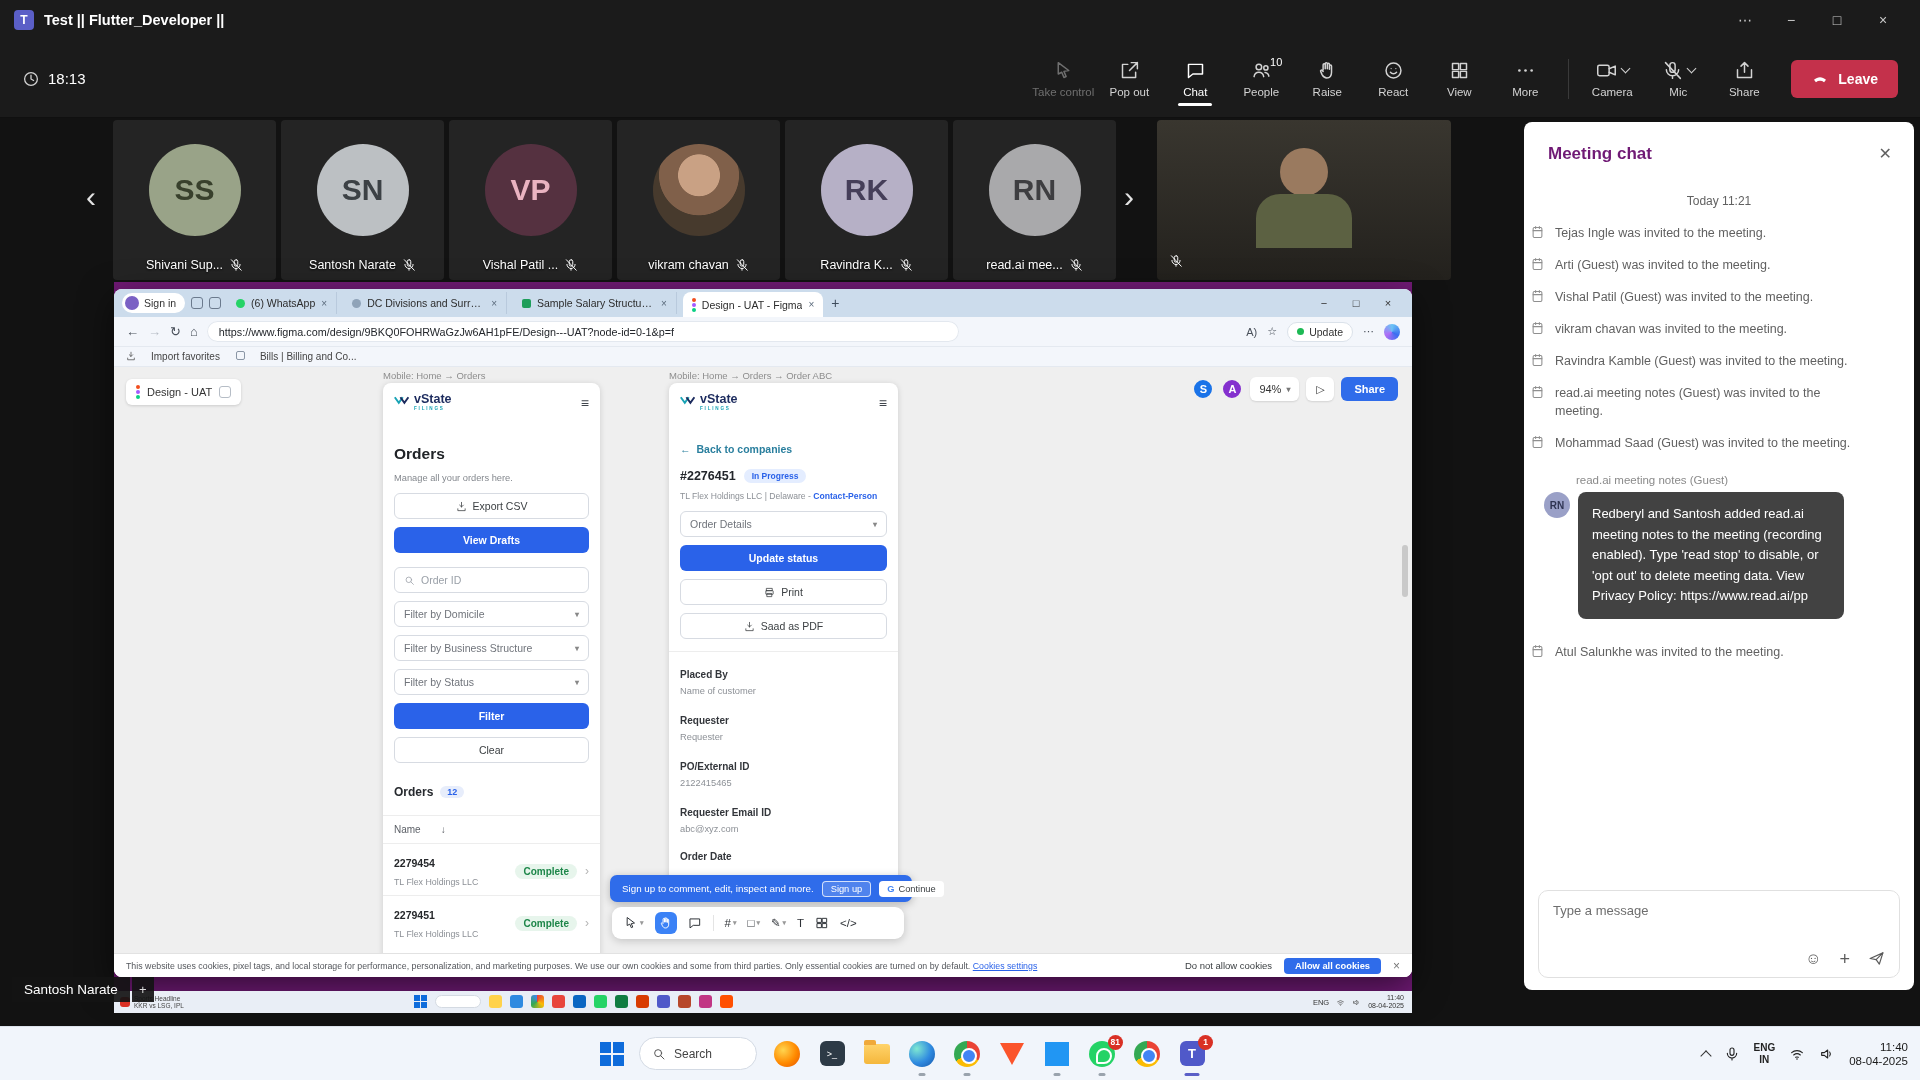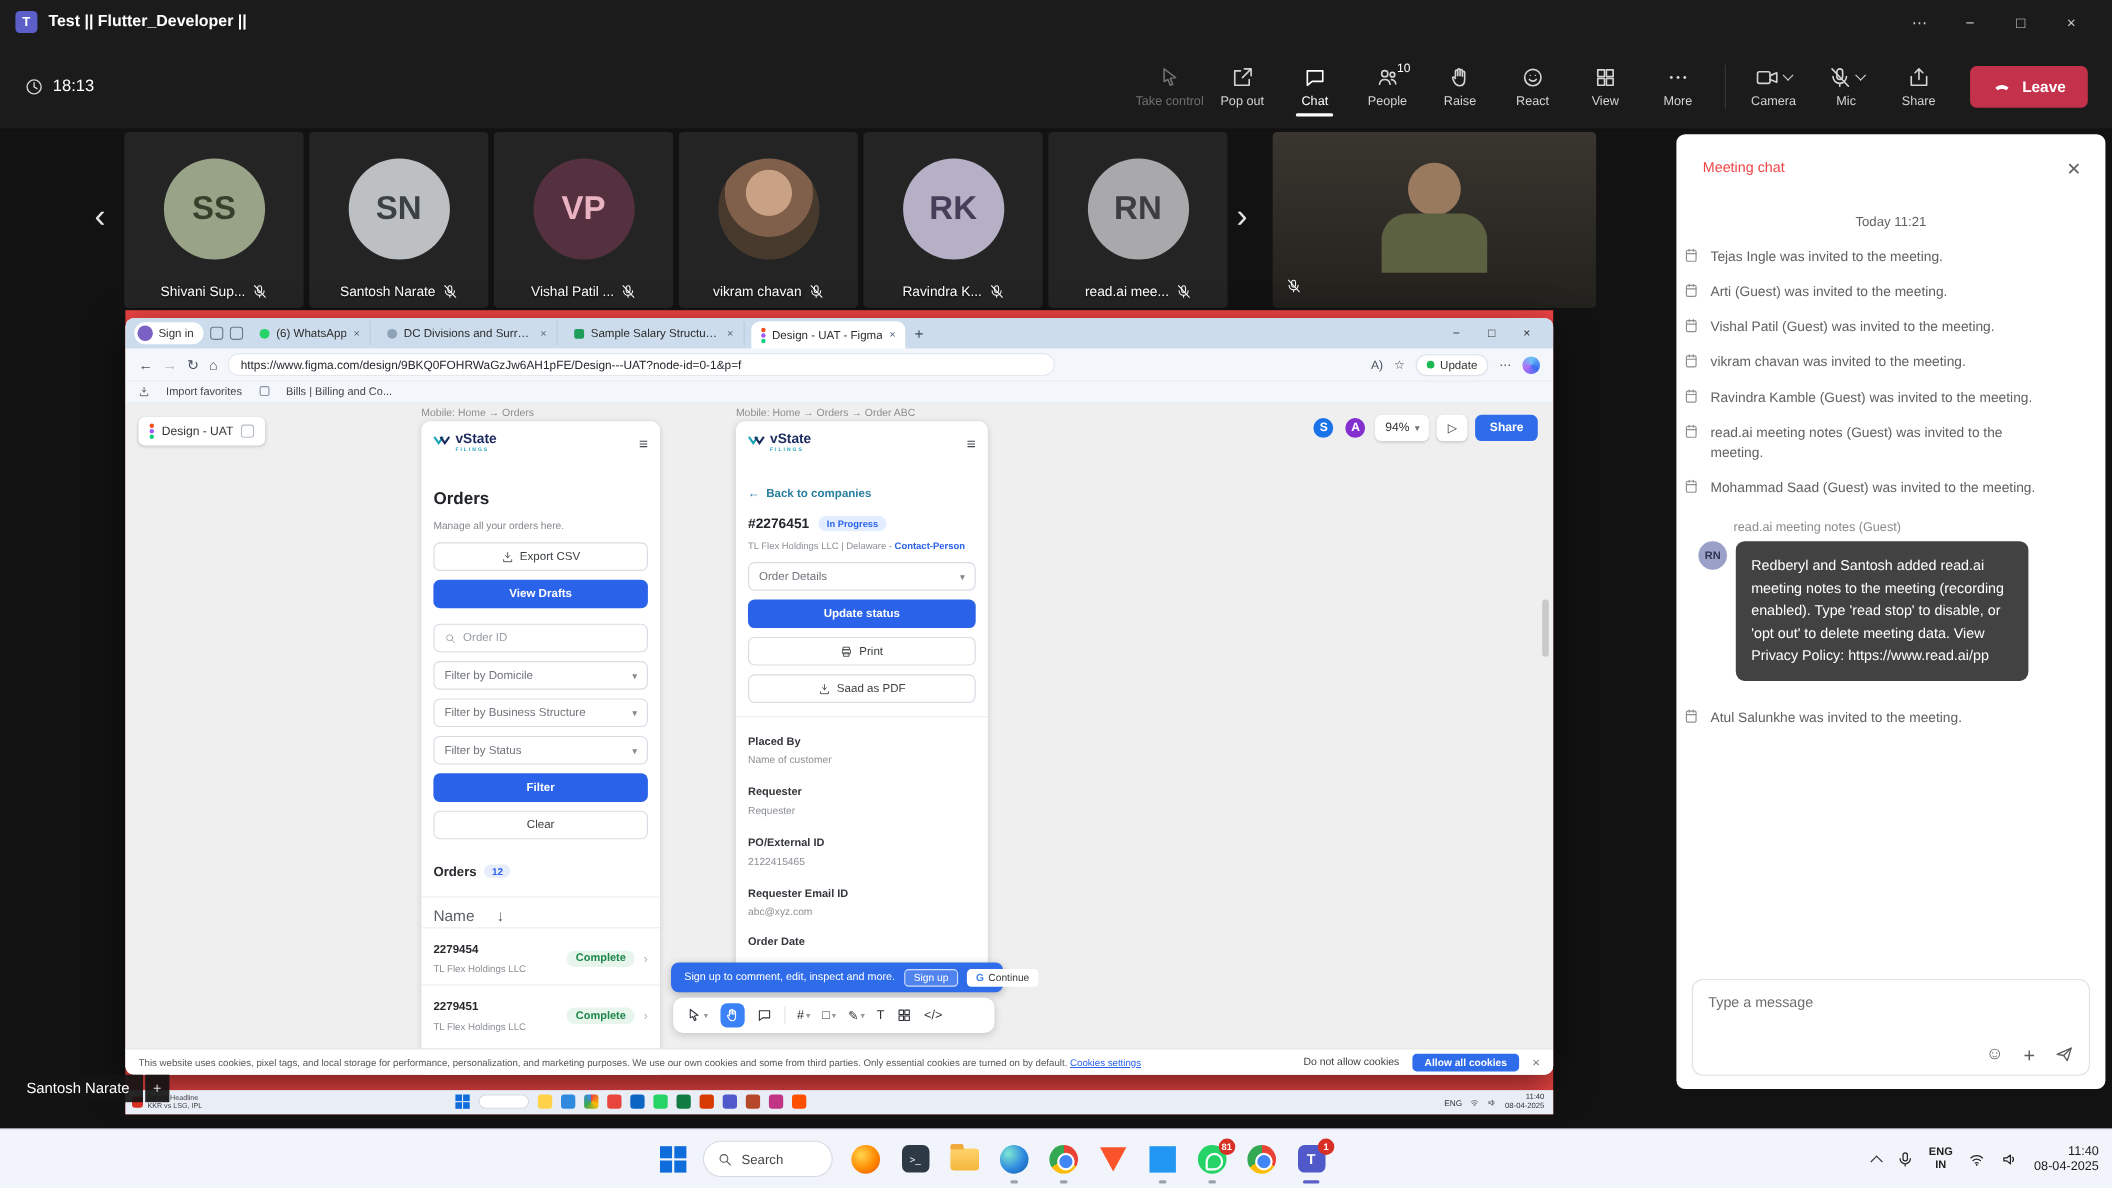--- a/index.html
+++ b/index.html
@@ -47,21 +47,21 @@
   .p4 .av{background:#b6b0c6;color:#453e59}
   .p5 .av{background:#a9a9ab;color:#3e3e41}
   .tname{position:absolute;bottom:8px;left:0;right:0;display:flex;align-items:center;justify-content:center;gap:6px;color:#fff;font-size:12.5px;text-shadow:0 1px 2px #000}
   .tname .ic,.wmic .ic{width:14px;height:14px;color:#fff}
   .wide{position:absolute;left:1157px;top:2px;width:294px;height:160px;background:linear-gradient(#39362f,#23211d);border-radius:4px;overflow:hidden;cursor:pointer}
   .whead{position:absolute;left:50%;top:28px;transform:translateX(-50%);width:48px;height:48px;border-radius:50%;background:#9a7a5f}
   .wbody{position:absolute;left:50%;top:74px;transform:translateX(-50%);width:96px;height:54px;border-radius:24px 24px 0 0;background:#5c6142}
   .wmic{position:absolute;left:12px;bottom:8px}
 
   
-  .share{position:absolute;left:114px;top:282px;width:1298px;height:731px;background:#ef4444}
+  .share{position:absolute;left:114px;top:282px;width:1298px;height:731px;background:#701a75}
   .browser{position:absolute;left:0;top:7px;width:1298px;height:688px;border-radius:8px;overflow:hidden;background:#fff;box-shadow:0 10px 34px rgba(0,0,0,.55)}
   .tabbar{height:28px;background:#ccdcec;display:flex;align-items:center;padding:0 8px;gap:6px}
   .signin{display:flex;align-items:center;gap:5px;background:#fff;border-radius:11px;height:20px;padding:0 9px 0 3px;font-size:10.5px;color:#333}
   .pav{width:14px;height:14px;border-radius:50%;background:#7b61c4}
   .tbi{width:12px;height:12px;border:1.4px solid #6b7a8d;border-radius:3px}
   .tab{display:flex;align-items:center;gap:6px;height:22px;padding:0 9px;font-size:10.5px;color:#2c2c2c;border-right:1px solid #b9cadd;min-width:0}
   .tab .t{white-space:nowrap;overflow:hidden;text-overflow:ellipsis;max-width:118px}
   .tab .tx{color:#5b6b7c;font-size:10px}
   .tab.active{background:#fff;border-radius:8px 8px 0 0;height:25px;align-self:flex-end;border-right:0}
   .fava{width:9px;height:9px;border-radius:50%}
@@ -113,21 +113,21 @@
   .mbtn.line{border:1px solid #d7dbe2;color:#3c4043;background:#fff}
   .mbtn .ic{width:11px;height:11px}
   .minput{height:26px;border:1px solid #d7dbe2;border-radius:6px;display:flex;align-items:center;gap:6px;padding:0 9px;font-size:10.5px;color:#9aa0a8;background:#fff}
   .minput .ic{width:11px;height:11px;color:#9aa0a8}
   .msel{height:26px;border:1px solid #d7dbe2;border-radius:6px;display:flex;align-items:center;justify-content:space-between;padding:0 9px;font-size:10.5px;color:#70747b;background:#fff}
   .msel b{font-size:8px;color:#888}
   .ltr{display:flex;align-items:center;gap:7px}
   .ltt{font-size:12px;font-weight:700;color:#26292e}
   .cnt{background:#e7edfb;color:#2a62e9;font-size:9px;padding:1px 7px;border-radius:8px;font-weight:700}
   .mhr{position:absolute;left:0;right:0;height:1px;background:#ededed}
-  .colh{display:flex;align-items:flex-start;gap:20px;font-size:14px;color:#5b5f66}
+  .colh{display:flex;align-items:flex-start;gap:20px;font-size:10px;color:#5b5f66}
   .orow{display:flex;align-items:center;justify-content:space-between}
   .oid2{font-size:10.5px;font-weight:700;color:#26282b}
   .oco{font-size:8.8px;color:#8c9096;margin-top:20px}
   .done{background:#e7f5ec;color:#1d8649;font-size:10px;padding:2px 8px;border-radius:9px;font-weight:700}
   .rchev{color:#b4b4b4;font-size:12px;margin-left:8px}
   .orr{display:flex;align-items:center}
   .back{display:flex;gap:6px;align-items:center;font-size:10.5px;color:#2a7f9e;font-weight:700}
   .oidrow{display:flex;align-items:center;gap:8px}
   .oid{font-size:12.5px;font-weight:700;color:#23262b}
   .prog{background:#e4edff;color:#2a62e9;font-size:8.5px;font-weight:700;padding:2px 8px;border-radius:9px}
@@ -170,21 +170,21 @@
   .ptray .ic{width:9px;height:9px;color:#444}
 
   
   .plwrap{position:absolute;left:12px;top:977px;display:flex;gap:2px;z-index:45}
   .plabel{background:rgba(20,20,20,.92);color:#fff;font-size:13.5px;padding:5px 12px}
   .pplus{background:rgba(20,20,20,.92);color:#ddd;width:22px;display:flex;align-items:center;justify-content:center;font-size:13px}
 
   
   .chat{position:absolute;left:1524px;top:122px;width:390px;height:868px;background:#fff;border-radius:8px;z-index:40;overflow:hidden}
   .chead{position:relative;height:62px}
-  .ctitle{position:absolute;left:24px;top:22px;font-size:13px;font-weight:400;color:#ef4444}
+  .ctitle{position:absolute;left:24px;top:22px;font-size:17px;font-weight:700;color:#701a75}
   .cclose{position:absolute;right:18px;top:18px;font-size:16px;color:#616161;cursor:pointer;padding:4px}
   .cdate{text-align:center;font-size:12px;color:#616161;margin-top:10px}
   .events{margin-top:16px}
   .ev{display:flex;gap:10px;padding:0 6px;margin-bottom:14px;color:#616161}
   .ev .ic{width:15px;height:15px;flex:none;color:#8f8f8f;margin-top:1px}
   .evt{font-size:12.5px;line-height:18px;max-width:308px}
   .sender{margin:22px 0 6px 52px;font-size:11.5px;color:#8a8a8a}
   .botrow{display:flex;gap:8px;padding-left:20px}
   .bav{width:26px;height:26px;border-radius:50%;background:#9aa0c7;color:#2f3452;font-size:10px;font-weight:700;display:flex;align-items:center;justify-content:center;flex:none}
   .bubble{width:266px;background:#424242;color:#fff;border-radius:8px;padding:12px 14px;font-size:13px;line-height:20.5px}

